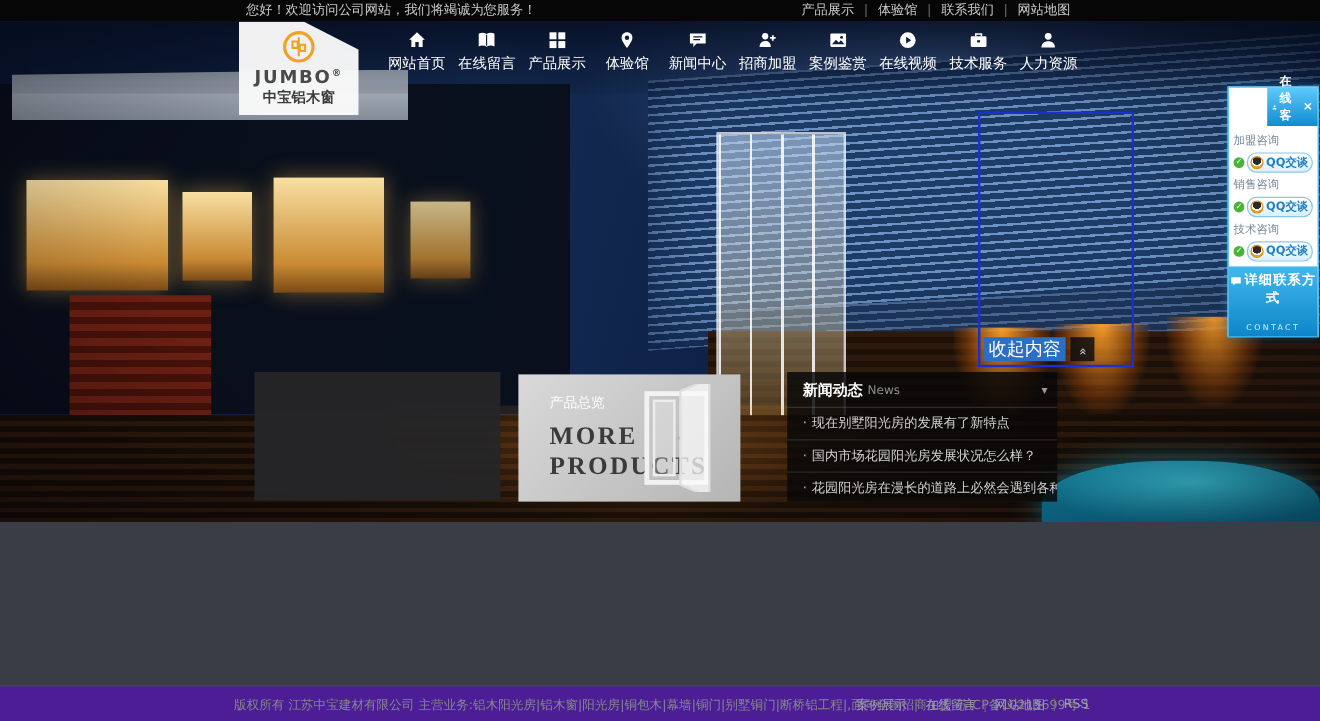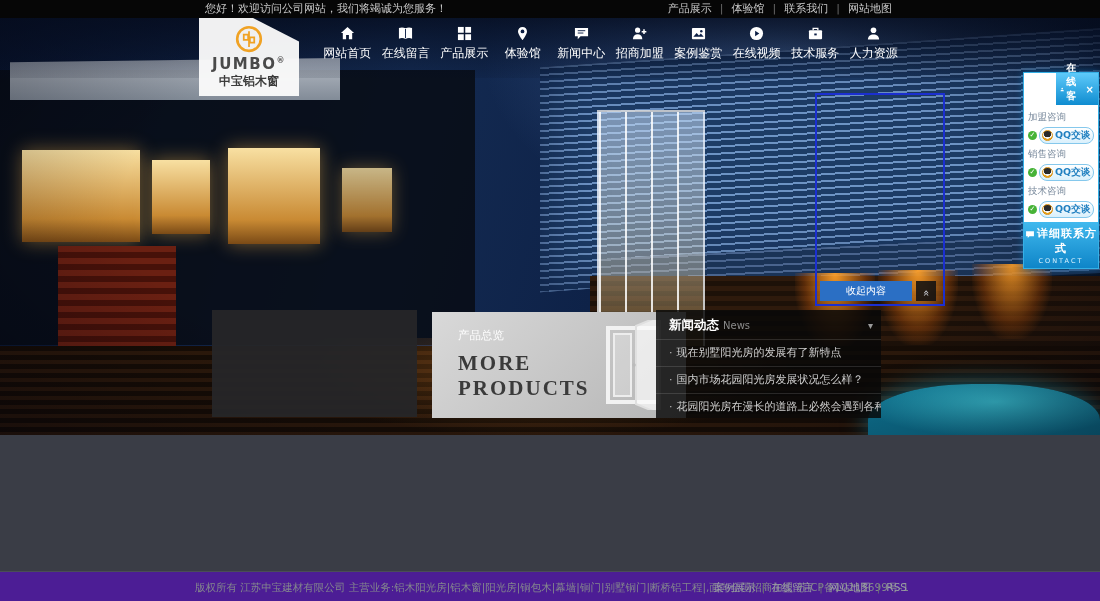--- a/index.html
+++ b/index.html
@@ -60,27 +60,27 @@
   .nav-items { position:absolute; left:318px; top:26px; display:flex; z-index:35; }
   .nav-item { width:58.5px; text-align:center; color:#fff; cursor:pointer; }
   .nav-item svg { display:block; margin:0 auto 4px; }
   .nav-label { font-size:12px; white-space:nowrap; }
 
   
   .hl-rect { position:absolute; left:815px; top:93px; width:130px; height:213px; border:2px solid #1b2fd0; z-index:6; }
 
   
   .collapse-wrap { position:absolute; left:820px; top:281px; display:flex; gap:4px; z-index:10; }
-  .collapse-btn { height:20px; padding:0 26px; background:#2b6fc4; color:#fff; font-size:10px; line-height:20px; cursor:pointer; }
+  .collapse-btn { height:20px; padding:0 4px; background:#2b6fc4; color:#fff; font-size:15px; line-height:20px; cursor:pointer; }
   .collapse-chevron { width:20px; height:20px; background:rgba(12,14,18,.85); color:#cfd3da; text-align:center; cursor:pointer; }
   .collapse-chevron span { display:inline-block; transform:rotate(90deg); font-size:11px; line-height:20px; }
 
   
   .dark-panel { position:absolute; left:212px; top:310px; width:205px; height:107px; background:rgba(38,38,40,.95); z-index:8; }
-  .products-panel { position:absolute; left:432px; top:312px; width:254px; height:106px; z-index:8; cursor:pointer;
+  .products-panel { position:absolute; left:432px; top:312px; width:185px; height:106px; z-index:8; cursor:pointer;
           background:linear-gradient(135deg,#d9d9d9,#b5b5b5); padding:16px 0 0 26px; }
   .pp-tag { font-size:11.5px; color:#fdfdfd; margin-bottom:8px; }
   .pp-title { font-family:"Liberation Serif","DejaVu Serif",serif; font-weight:bold; color:#3a3a3a;
           font-size:21px; letter-spacing:2px; line-height:25px; }
   .pp-window { position:absolute; right:14px; top:8px; }
 
   .news-panel { position:absolute; left:656px; top:310px; width:225px; height:108px; background:rgba(8,8,8,.84); z-index:8; color:#ddd; }
   .news-head { display:flex; align-items:center; padding:7px 8px 5px 13px; }
   .news-title { font-size:12.5px; font-weight:bold; color:#fff; }
   .news-sub { font-size:10px; color:#8b8b8b; margin-left:4px; }
@@ -100,21 +100,21 @@
   .qq-row { display:flex; align-items:center; gap:2px; }
   .check-dot { width:9px; height:9px; border-radius:50%; background:#47b337; color:#fff; font-size:7px; line-height:9px; text-align:center; flex:none; }
   .qq-btn { flex:1; border:1px solid #85c8ec; border-radius:8px; background:linear-gradient(180deg,#ffffff,#d9f0fc);
         display:flex; align-items:center; padding:1px 2px; cursor:pointer; }
   .qq-btn .penguin { width:11px; height:11px; flex:none; border-radius:50%;
         background:radial-gradient(circle at 50% 30%, #2a2a2a 45%, #f4f4f4 48%, #f4f4f4 62%, #e8a21a 66%); border:1px solid #d98f10; }
   .qq-btn .qq-txt { color:#1f7fc0; font-weight:bold; font-size:9.5px; margin-left:2px; white-space:nowrap; }
   .sp-foot { background:linear-gradient(180deg,#41b9ee,#0e85c8); color:#fff; text-align:center; padding:4px 0 3px; cursor:pointer; }
   .sp-foot-main { font-size:11px; font-weight:bold; letter-spacing:1px; }
   .sp-foot-main svg { vertical-align:-2px; margin-right:2px; }
-  .sp-foot-sub { font-size:6.5px; letter-spacing:2px; color:#d8f2ff; margin-top:1px; }
+  .sp-foot-sub { font-size:6.5px; letter-spacing:2px; color:#d8f2ff; margin-top:13px; }
 
   
   .footer { position:absolute; top:435px; left:0; width:1100px; height:136px; background:#3a3d46; }
 
   
   .bottombar { position:absolute; top:571px; left:0; width:1100px; height:30px; border-top:1px solid #4a4d56; }
   .copyright { position:absolute; left:195px; top:9px; font-size:10.5px; color:#84878d; }
   .bottom-links { position:absolute; right:193px; top:9px; font-size:10.5px; color:#9a9da4; display:flex; }
   .bottom-links span { cursor:pointer; }
   .bottom-links span + span::before { content:"|"; color:#6a6d74; margin:0 6px; }

